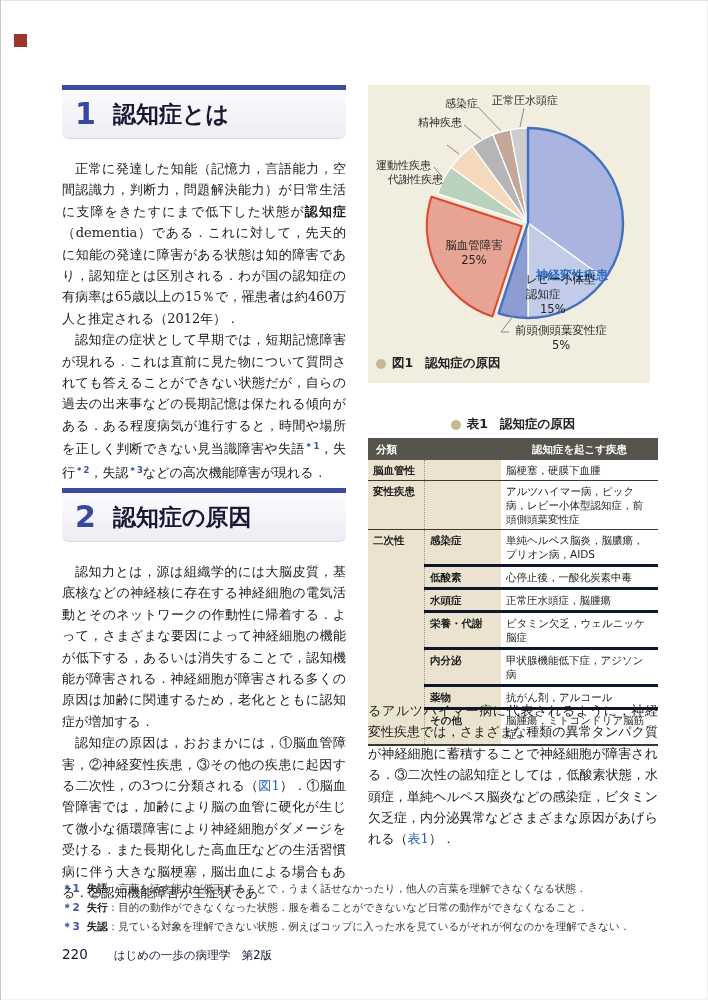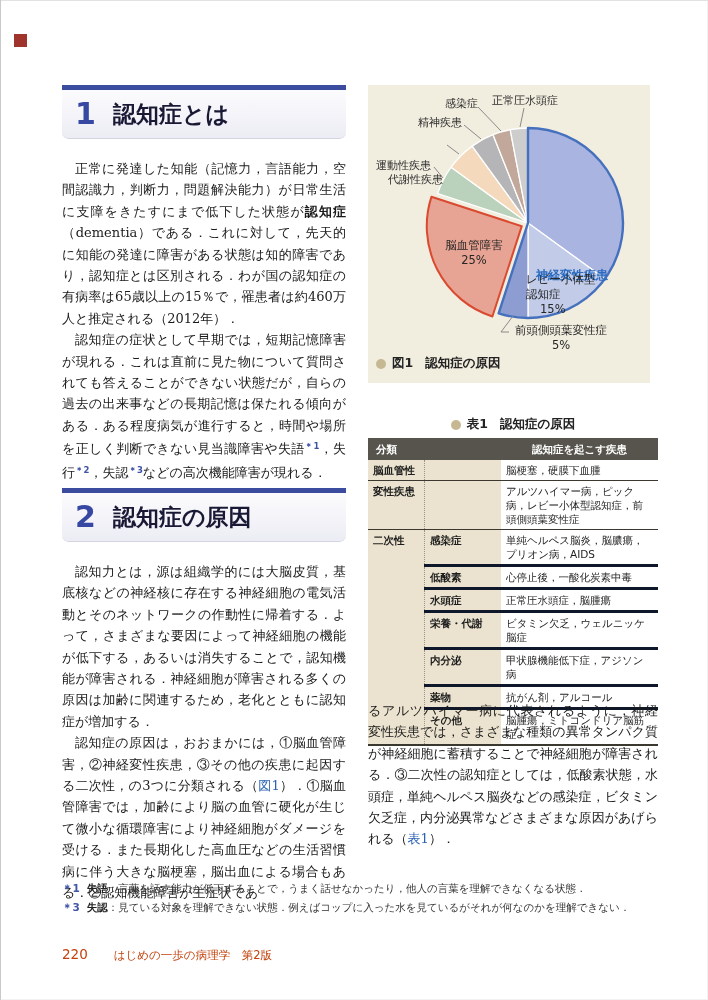--- a/index.html
+++ b/index.html
@@ -67,21 +67,21 @@
   .the-table tr.grp td{border-top:1.8px solid #3b392f;}
   .the-table tr.subrow td{border-top:3px solid #0f172a;}
 
   
   .footnotes{position:absolute;left:62px;top:882px;width:600px;font-size:10.5px;line-height:13px;color:#333;}
   .fn{margin-bottom:6px;}
   .fn-marker{color:#4055a5;font-weight:bold;margin-right:7px;}
   .fn-term{font-weight:bold;color:#222;}
 
   
-  .footer{position:absolute;left:62px;top:946px;display:flex;align-items:baseline;gap:26px;color:#c2410c;}
+  .footer{position:absolute;left:62px;top:946px;display:flex;align-items:baseline;gap:26px;color:#0f172a;}
   .footer .pageno{font-size:13.5px;}
   .footer .booktitle{font-size:11.5px;}
 </style>
 </head>
 <body>
 
 <div class="page">
 
   <div class="chapter-marker"></div>
 
@@ -218,20 +218,23 @@
 
   <div class="bodycol" style="left:368px;top:700px;width:290px;">
     <p style="text-indent:0;"><span class="seg-n">るアルツハイマー病に代表されるように，神経変性疾患では，さまざまな種類の異常タンパク質が神経細胞に蓄積することで神経細胞が障害される．③二次性の認知症としては，低酸素状態，水頭症，単純ヘルペス脳炎などの感染症，ビタミン欠乏症，内分泌異常などさまざまな原因があげられる（</span><span class="seg-link">表1</span><span class="seg-n">）．</span></p>
   </div>
 
   <div class="footnotes">
     <div class="fn">
       <span class="fn-marker">＊1</span><span class="fn-term">失語</span><span>：言葉を話す能力が低下することで，うまく話せなかったり，他人の言葉を理解できなくなる状態．</span>
     </div>
     <div class="fn">
+      <span class="fn-marker">＊2</span><span class="fn-term">失行</span><span>：目的の動作ができなくなった状態．服を着ることができないなど日常の動作ができなくなること．</span>
+    </div>
+    <div class="fn">
       <span class="fn-marker">＊3</span><span class="fn-term">失認</span><span>：見ている対象を理解できない状態．例えばコップに入った水を見ているがそれが何なのかを理解できない．</span>
     </div>
   </div>
 
   <div class="footer">
     <span class="pageno">220</span>
     <span class="booktitle">はじめの一歩の病理学　第2版</span>
   </div>
 
 </div>

